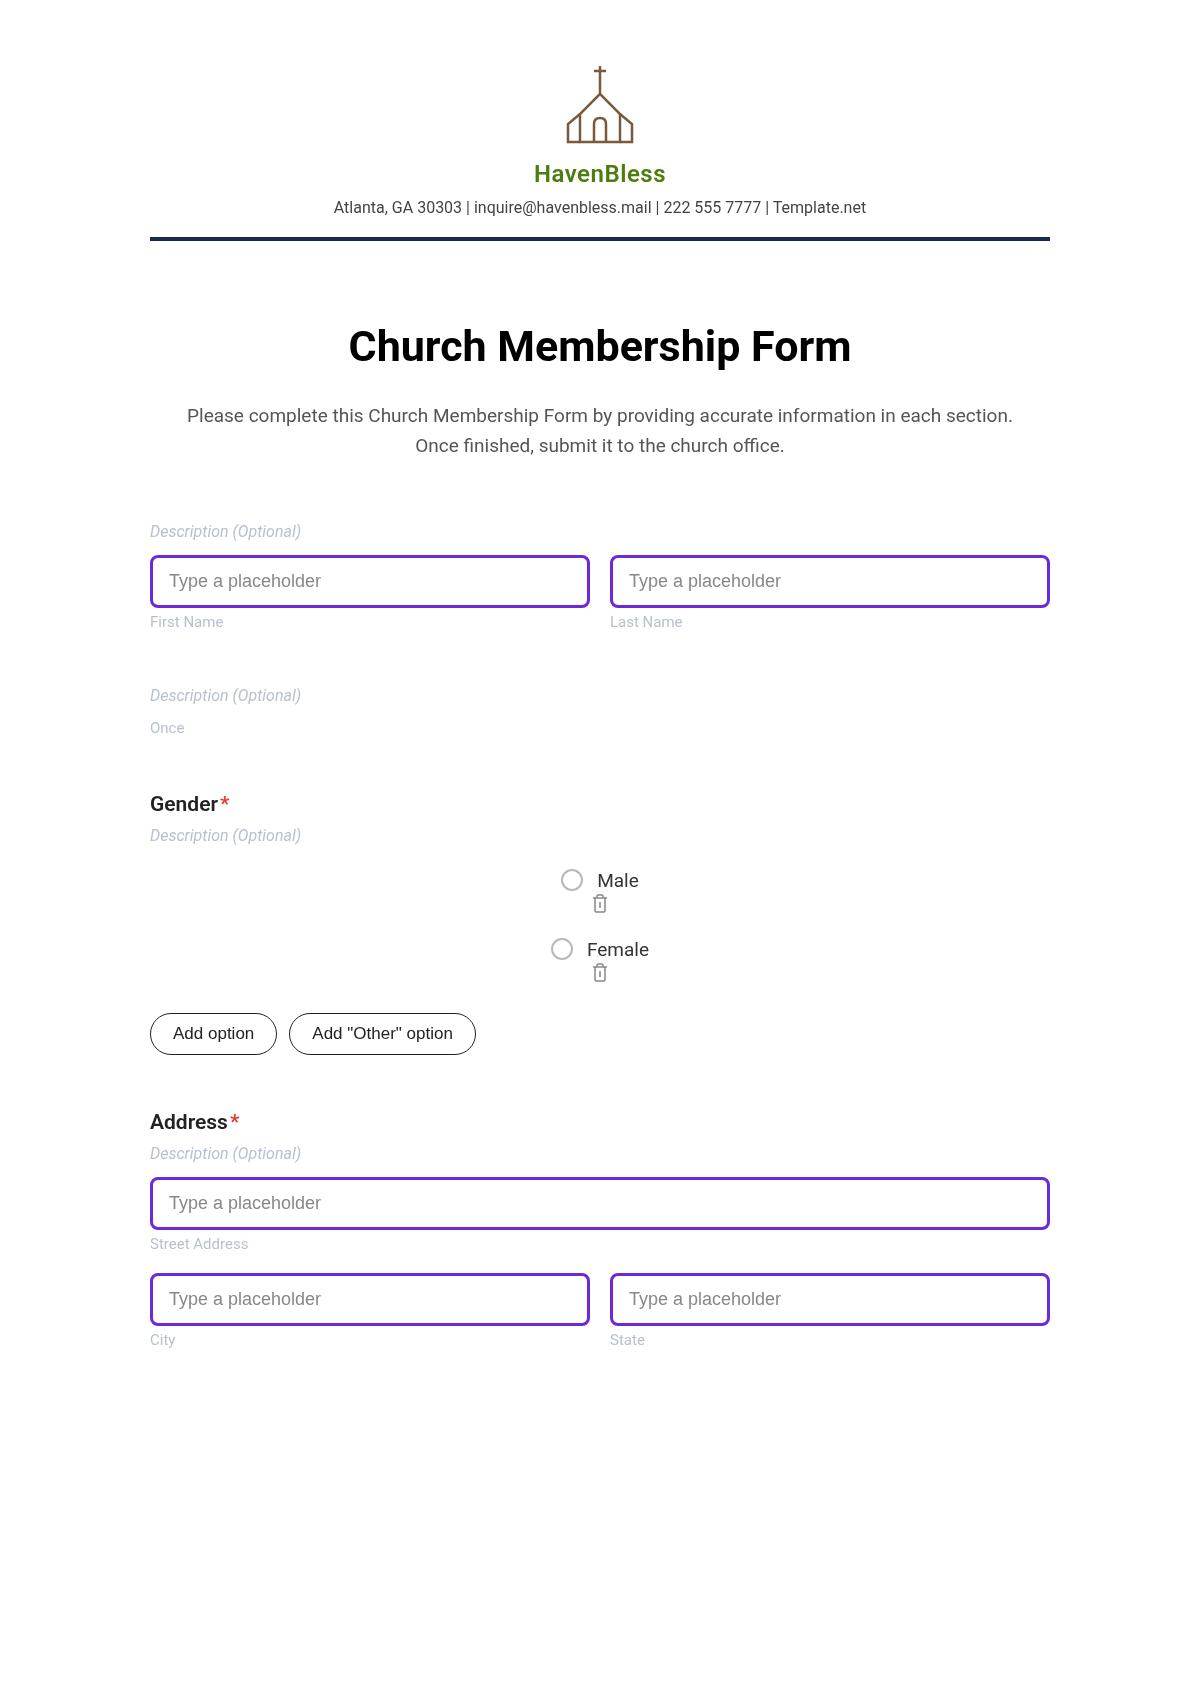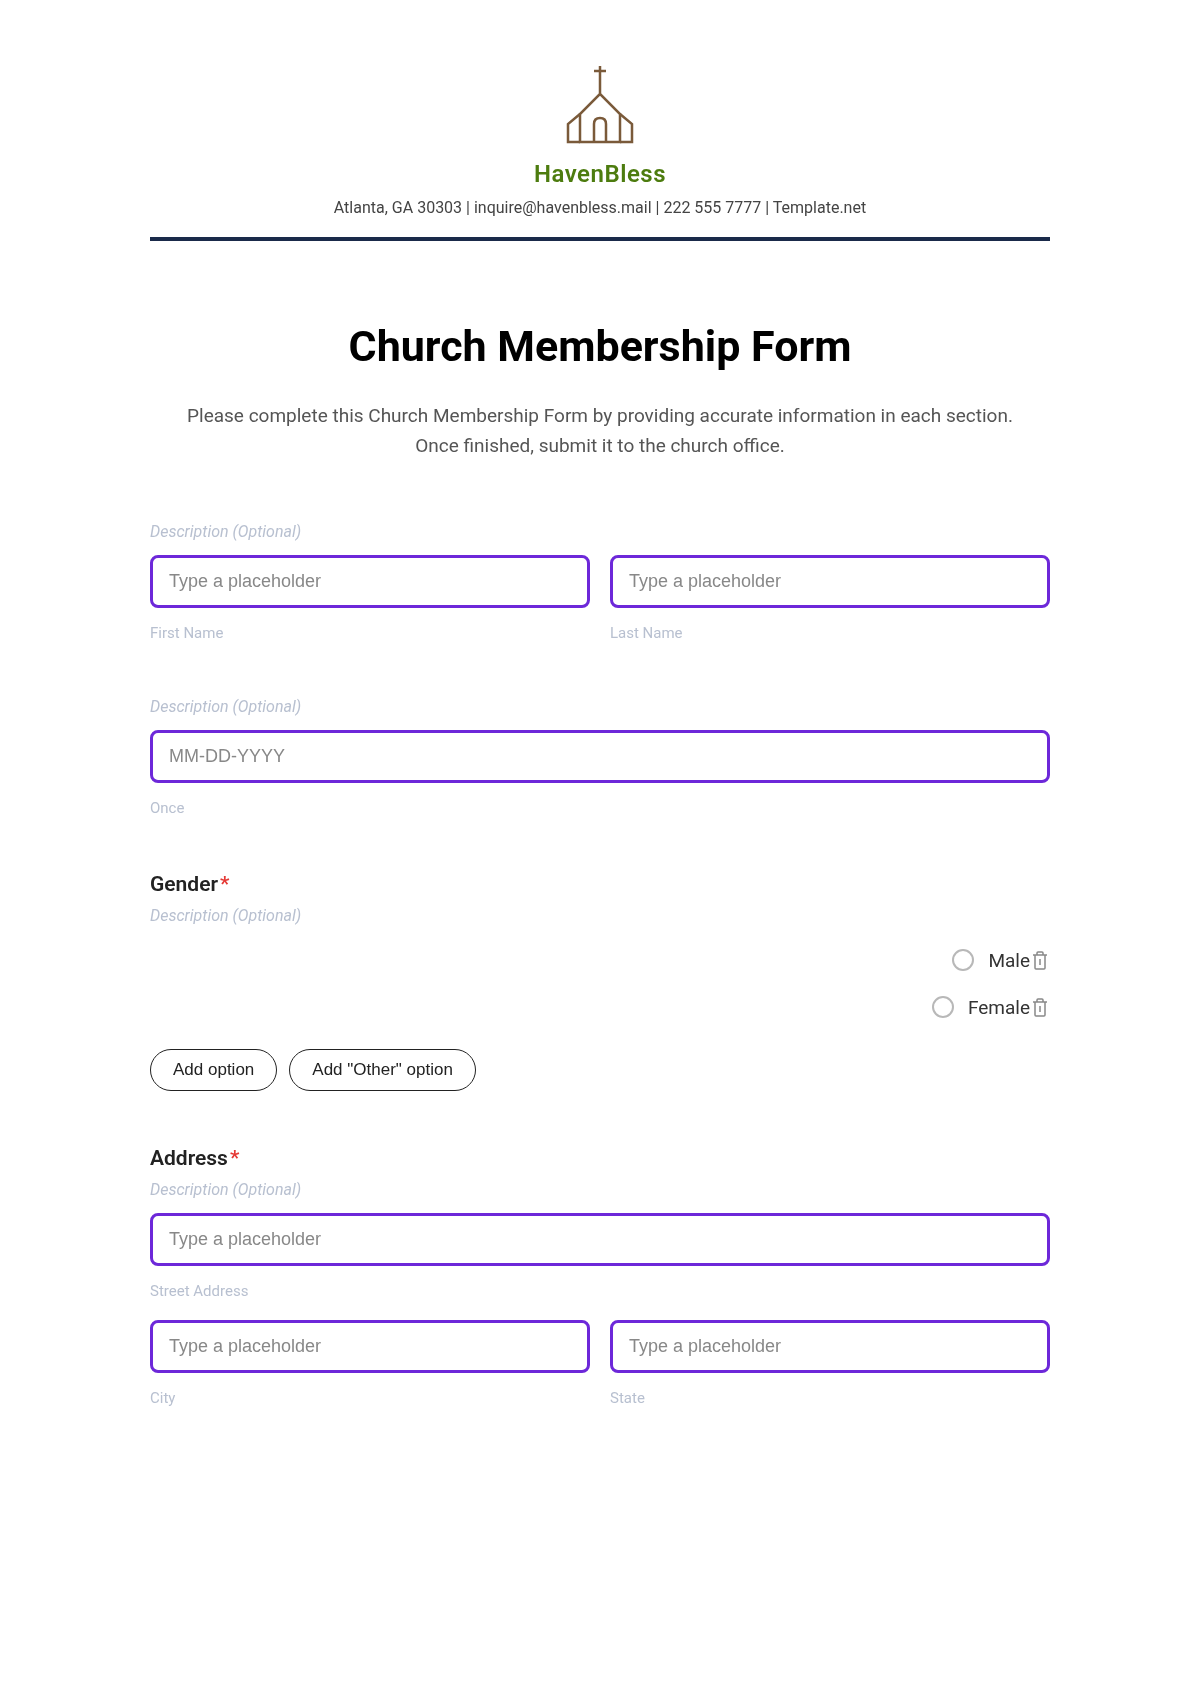--- a/index.html
+++ b/index.html
@@ -92,28 +92,29 @@
       border-radius: 8px;
       color: #333;
       background: #fff;
     }
     .text-input::placeholder {
       color: #888;
     }
     .sub-label {
       font-size: 15px;
       color: #b8c0d0;
-      margin-top: 16px;
+      margin-top: 5px;
     }
     .radio-row {
       display: flex;
       align-items: center;
-      justify-content: flex-end;
+      justify-content: flex-start;
       padding: 10px 0;
       margin-bottom: 4px;
+      flex-direction: column;
     }
     .radio-left {
       display: flex;
       align-items: center;
       gap: 14px;
     }
     .radio-circle {
       width: 22px;
       height: 22px;
       border: 2px solid #b8b8b8;
@@ -178,21 +179,20 @@
       </div>
       <div class="input-col">
         <input type="text" class="text-input" placeholder="Type a placeholder" style="">
         <div class="sub-label">Last Name</div>
       </div>
     </div>
   </div>
 
   <div class="form-section">
     <div class="field-desc">Description (Optional)</div>
-    <input type="text" class="text-input" placeholder="MM-DD-YYYY" style="">
     <div class="sub-label">Once</div>
   </div>
 
   <div class="form-section">
     <div class="field-label">
       <span>Gender</span><span class="required">*</span>
     </div>
     <div class="field-desc">Description (Optional)</div>
 
     <div class="radio-row">

